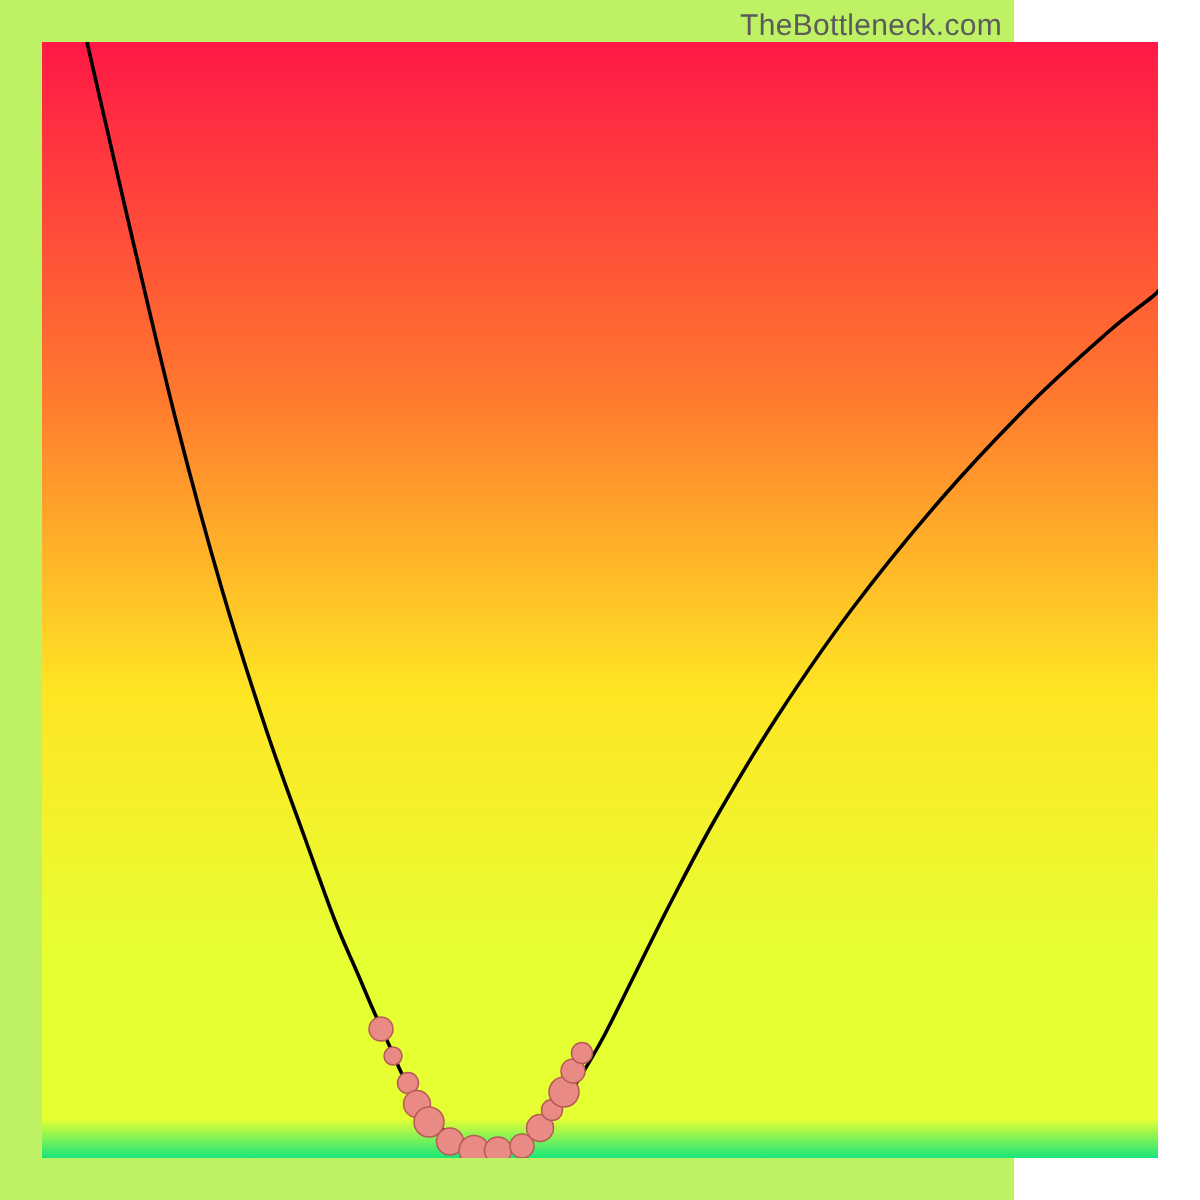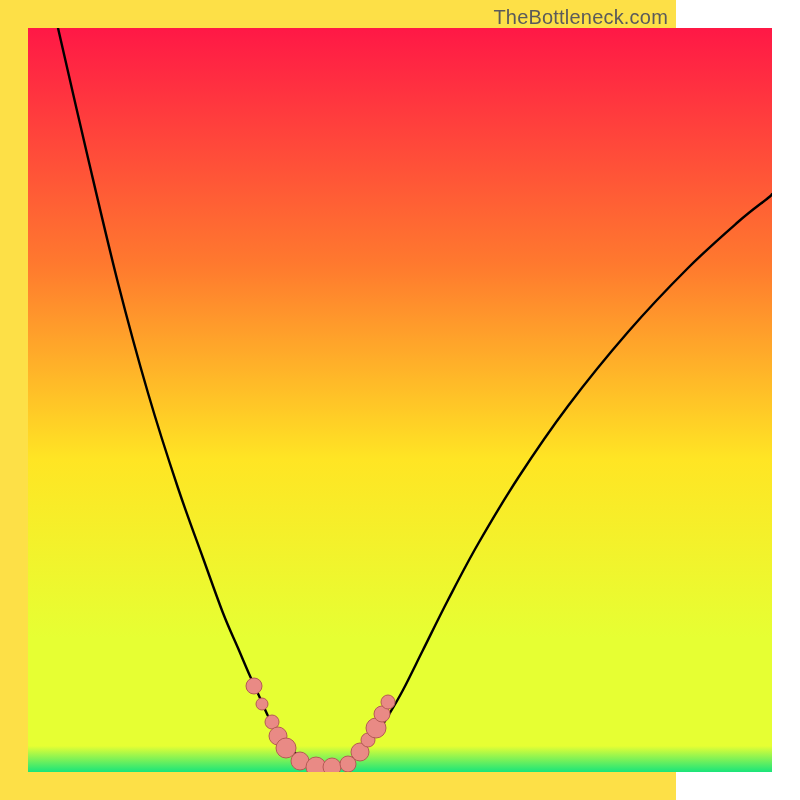--- a/index.html
+++ b/index.html
@@ -1,16 +1,16 @@
 <!DOCTYPE html>
 <html><head>
 <meta charset="utf-8">
 <style>
   html,body{margin:0;padding:0;width:800px;height:800px;overflow:hidden;background:#fff}
-  .frame{position:absolute;left:0;top:0;width:676px;height:800px;background:#fde047}
+  .frame{position:absolute;left:0;top:0;width:676px;height:800px;background:#bef264}
   .plot{position:absolute;left:28px;top:28px;width:744px;height:744px;overflow:hidden}
   .watermark{position:absolute;right:8px;top:6px;color:#5b5b5b;
              font:20px Arial,Helvetica,sans-serif;letter-spacing:0.2px}
   svg.curves{position:absolute;left:0;top:0}
 </style>
 </head>
 <body>
 
 <div class="frame">
   <div class="plot" id="plot">

